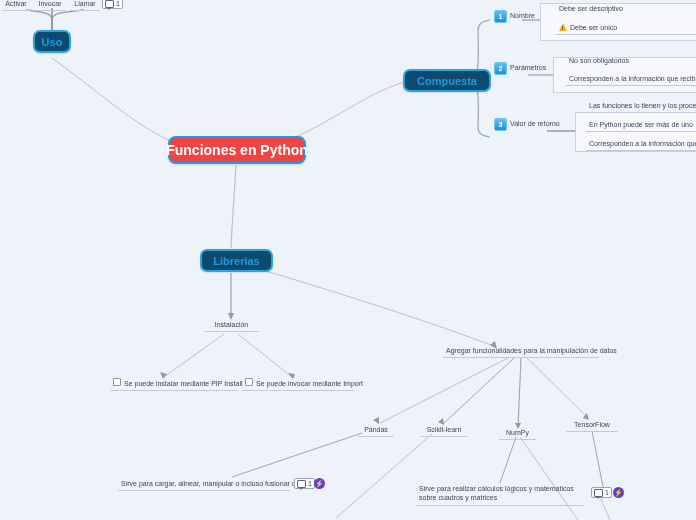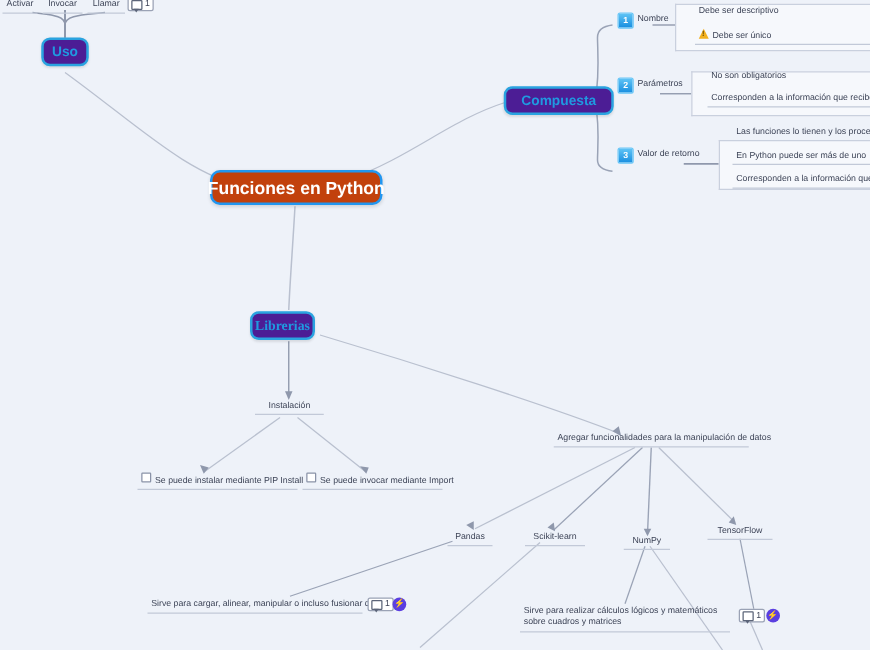--- a/index.html
+++ b/index.html
@@ -21,33 +21,33 @@
     top: 0;
     width: 696px;
     height: 520px;
     pointer-events: none;
   }
 
   
   .node-box {
     position: absolute;
     box-sizing: border-box;
-    background: #4c1d95;
+    background: #0c4a6e;
     border: 2px solid #2aa3e0;
     border-radius: 7px;
     color: #1f9ae0;
     font-weight: bold;
     display: flex;
     align-items: center;
     justify-content: center;
     box-shadow: 0 1px 2px rgba(0,0,0,0.10);
     white-space: nowrap;
   }
   .node-box.root {
-    background: #c2410c;
+    background: #ef4444;
     border-color: #2196f0;
     color: #ffffff;
     border-radius: 8px;
     font-size: 14px;
     box-shadow: 0 1px 3px rgba(0,0,0,0.13);
   }
   .node-box.small {
     font-size: 11px;
   }
 
@@ -286,21 +286,21 @@
   <div class="leaf" style="left:566px; top:73px; width:130px;">Corresponden a la información que recibe la</div>
 
   <div class="num-badge" style="left:494px; top:118px;">3</div>
   <div class="badge-label" style="left:510px; top:120px;">Valor de retorno</div>
 
   <div class="group-frame" style="left:575px; top:112px; width:121px; height:40px;"></div>
   <div class="leaf" style="left:586px; top:100px; width:110px; border-bottom:none;">Las funciones lo tienen y los procedimie</div>
   <div class="leaf" style="left:586px; top:119px; width:110px;">En Python  puede ser más de uno</div>
   <div class="leaf" style="left:586px; top:138px; width:110px;">Corresponden a la información que dev</div>
 
-  <div class="node-box small" style="left:200px; top:249px; width:52px; height:23px;font-family:Liberation Serif, serif;">
+  <div class="node-box small" style="left:200px; top:249px; width:73px; height:23px;">
     <span>Librerias</span>
   </div>
 
   <div class="leaf center" style="left:204px; top:319px; width:55px;">Instalación</div>
 
   <div class="leaf" style="left:110px; top:377px; width:128px;">
     <span class="chk"></span><span>Se puede instalar mediante PIP Install</span>
   </div>
   <div class="leaf" style="left:242px; top:377px; width:112px;">
     <span class="chk"></span><span>Se puede invocar mediante Import</span>

